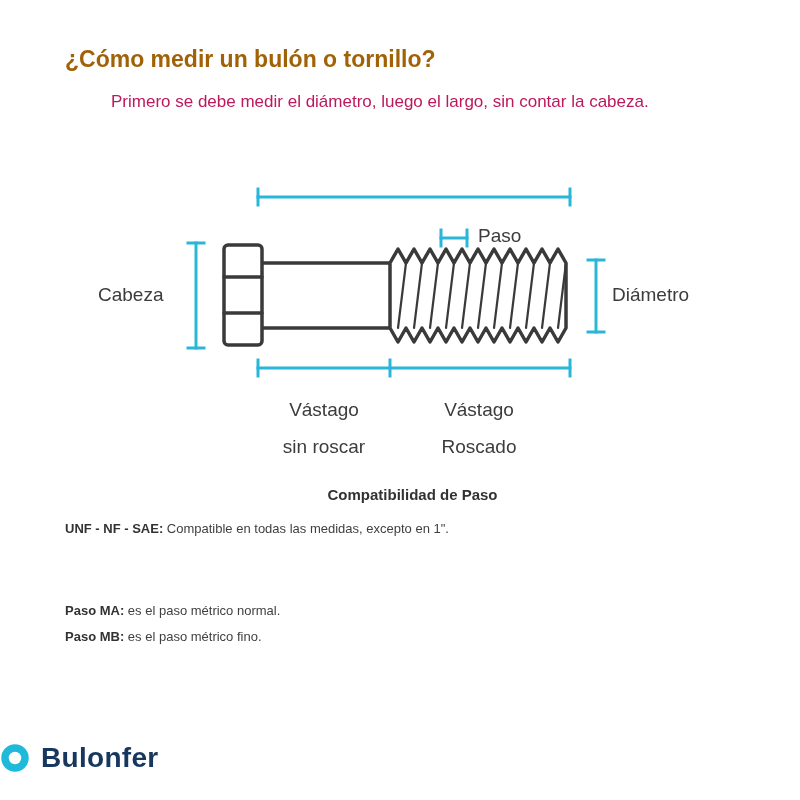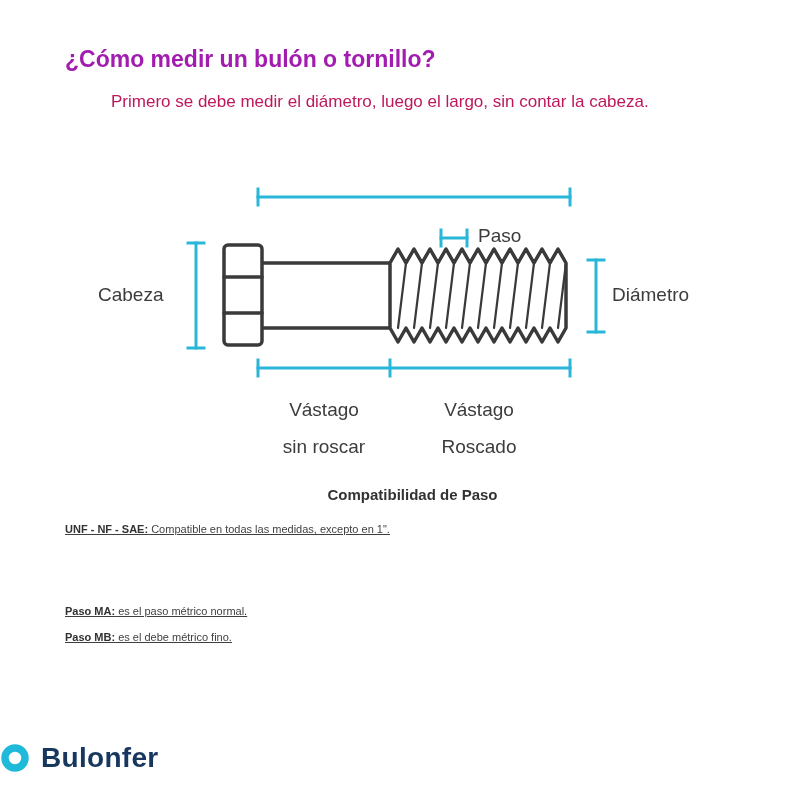--- a/index.html
+++ b/index.html
@@ -4,32 +4,32 @@
 <style>
   * { margin:0; padding:0; box-sizing:border-box; }
   html, body { width:800px; height:800px; }
   body {
     background:#ffffff;
     font-family:"Liberation Sans", sans-serif;
     position:relative;
     overflow:hidden;
     color:#3c3c3c;
   }
-  .title { position:absolute; left:65px; top:46px; font-size:23px; font-weight:700; color:#a21caf; }
+  .title { position:absolute; left:65px; top:46px; font-size:23px; font-weight:700; color:#a16207; }
   .subtitle { position:absolute; left:65px; top:92px; font-size:17px; color:#be185d;margin-left:46px; }
 
   .diagram { position:absolute; left:0; top:150px; width:800px; height:335px; }
   .diagram svg { position:absolute; left:0; top:0; }
   .dlabel { position:absolute; font-size:19px; color:#3c3c3c; white-space:nowrap; }
   .dlabel.center { transform:translateX(-50%); }
   .dlabel.wrap { white-space:pre-line; text-align:center; line-height:37px; }
 
   .section { position:absolute; left:65px; right:40px; }
   .sec-heading { font-size:15px; font-weight:700; color:#323232; margin-bottom:13px;text-align:center; }
-  .sec-line { font-size:11px; color:#3f3f3f; line-height:26px;text-decoration:underline; }
+  .sec-line { font-size:13px; color:#3f3f3f; line-height:26px; }
   .lead { font-weight:700; color:#323232; }
 
   .footer { position:absolute; left:0; top:742px; width:800px; display:flex; align-items:center; gap:11px; }
   .brand { font-size:28px; font-weight:700; color:#17375e; letter-spacing:0.3px; }
 </style>
 </head>
 <body>
 
 <div class="title">¿Cómo medir un bulón o tornillo?</div>
 <div class="subtitle">Primero se debe medir el diámetro, luego el largo, sin contar la cabeza.</div>
@@ -105,21 +105,21 @@
 Roscado</div>
 </div>
 
 <div class="section" style="top:486px;">
   <div class="sec-heading">Compatibilidad de Paso</div>
   <div class="sec-line"><span class="lead">UNF - NF - SAE:</span><span> Compatible en todas las medidas, excepto en 1".</span></div>
 </div>
 
 <div class="section" style="top:598px;">
   <div class="sec-line"><span class="lead">Paso MA:</span><span> es el paso métrico normal.</span></div>
-  <div class="sec-line"><span class="lead">Paso MB:</span><span> es el debe métrico fino.</span></div>
+  <div class="sec-line"><span class="lead">Paso MB:</span><span> es el paso métrico fino.</span></div>
 </div>
 
 <div class="footer">
   <svg width="30" height="30" viewBox="0 0 30 30">
     <circle cx="15" cy="15" r="10" fill="none" stroke="#1fb9da" stroke-width="7.5"></circle>
   </svg>
   <div class="brand">Bulonfer</div>
 </div>
 
 </body></html>

